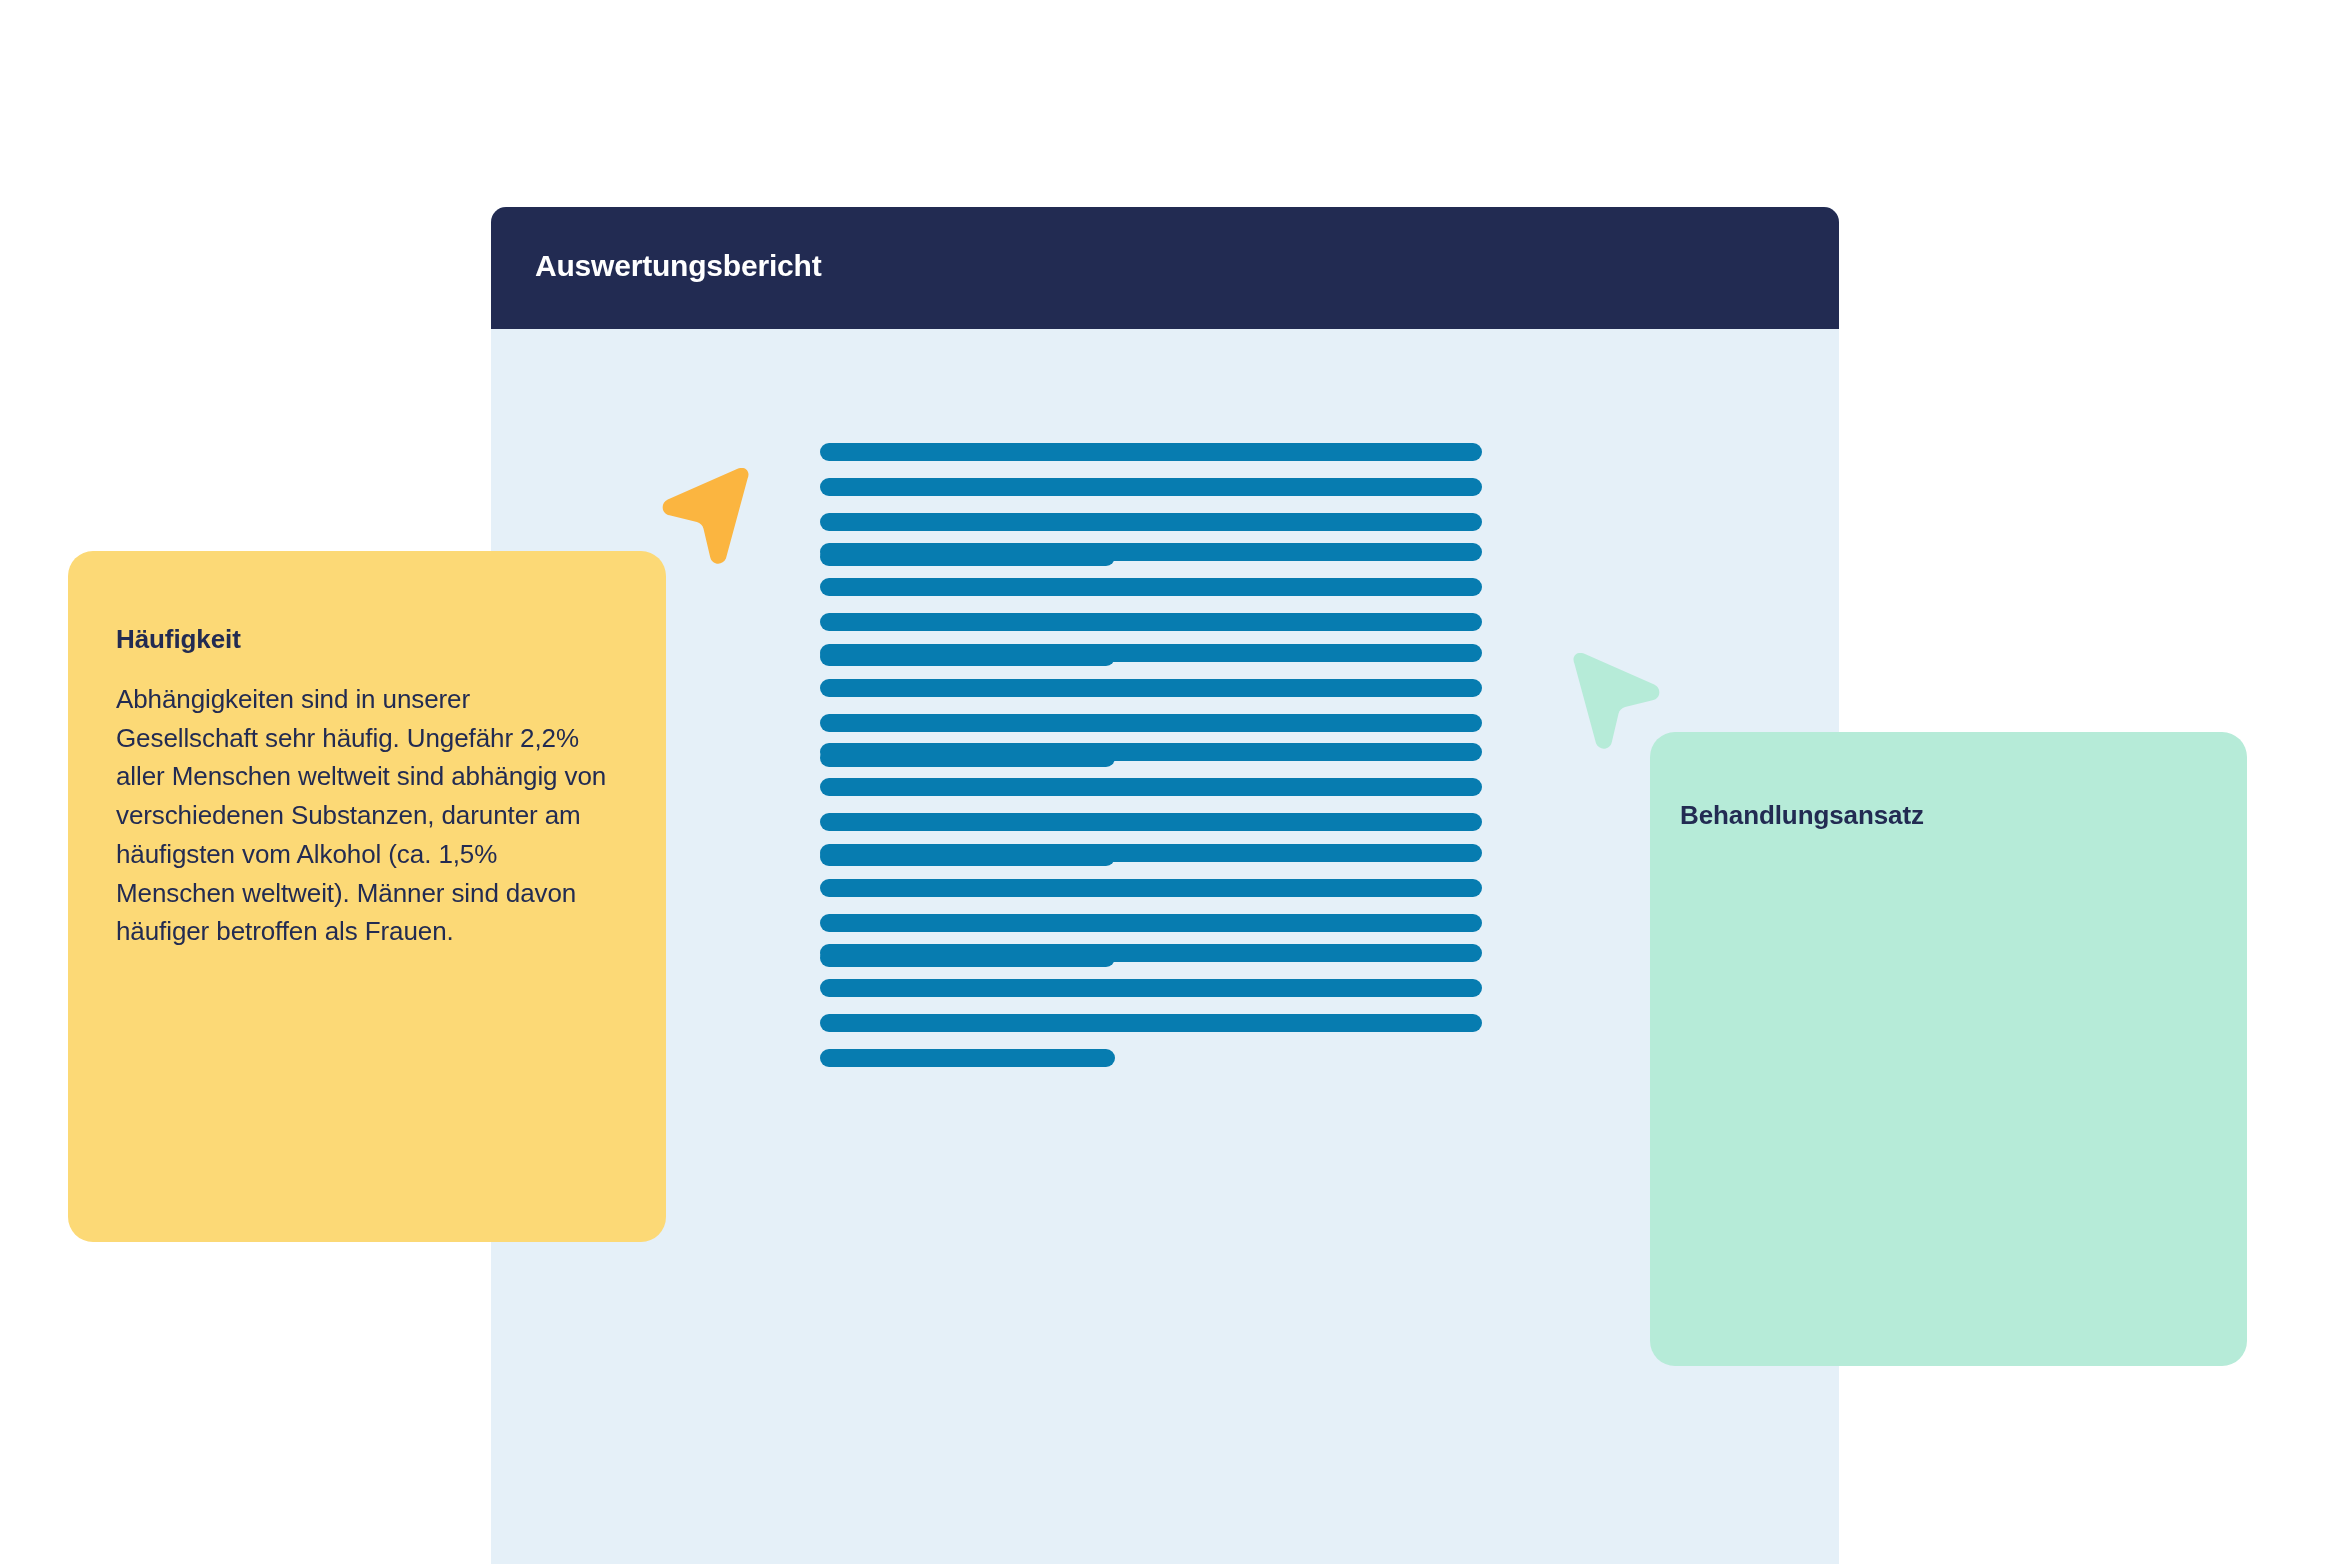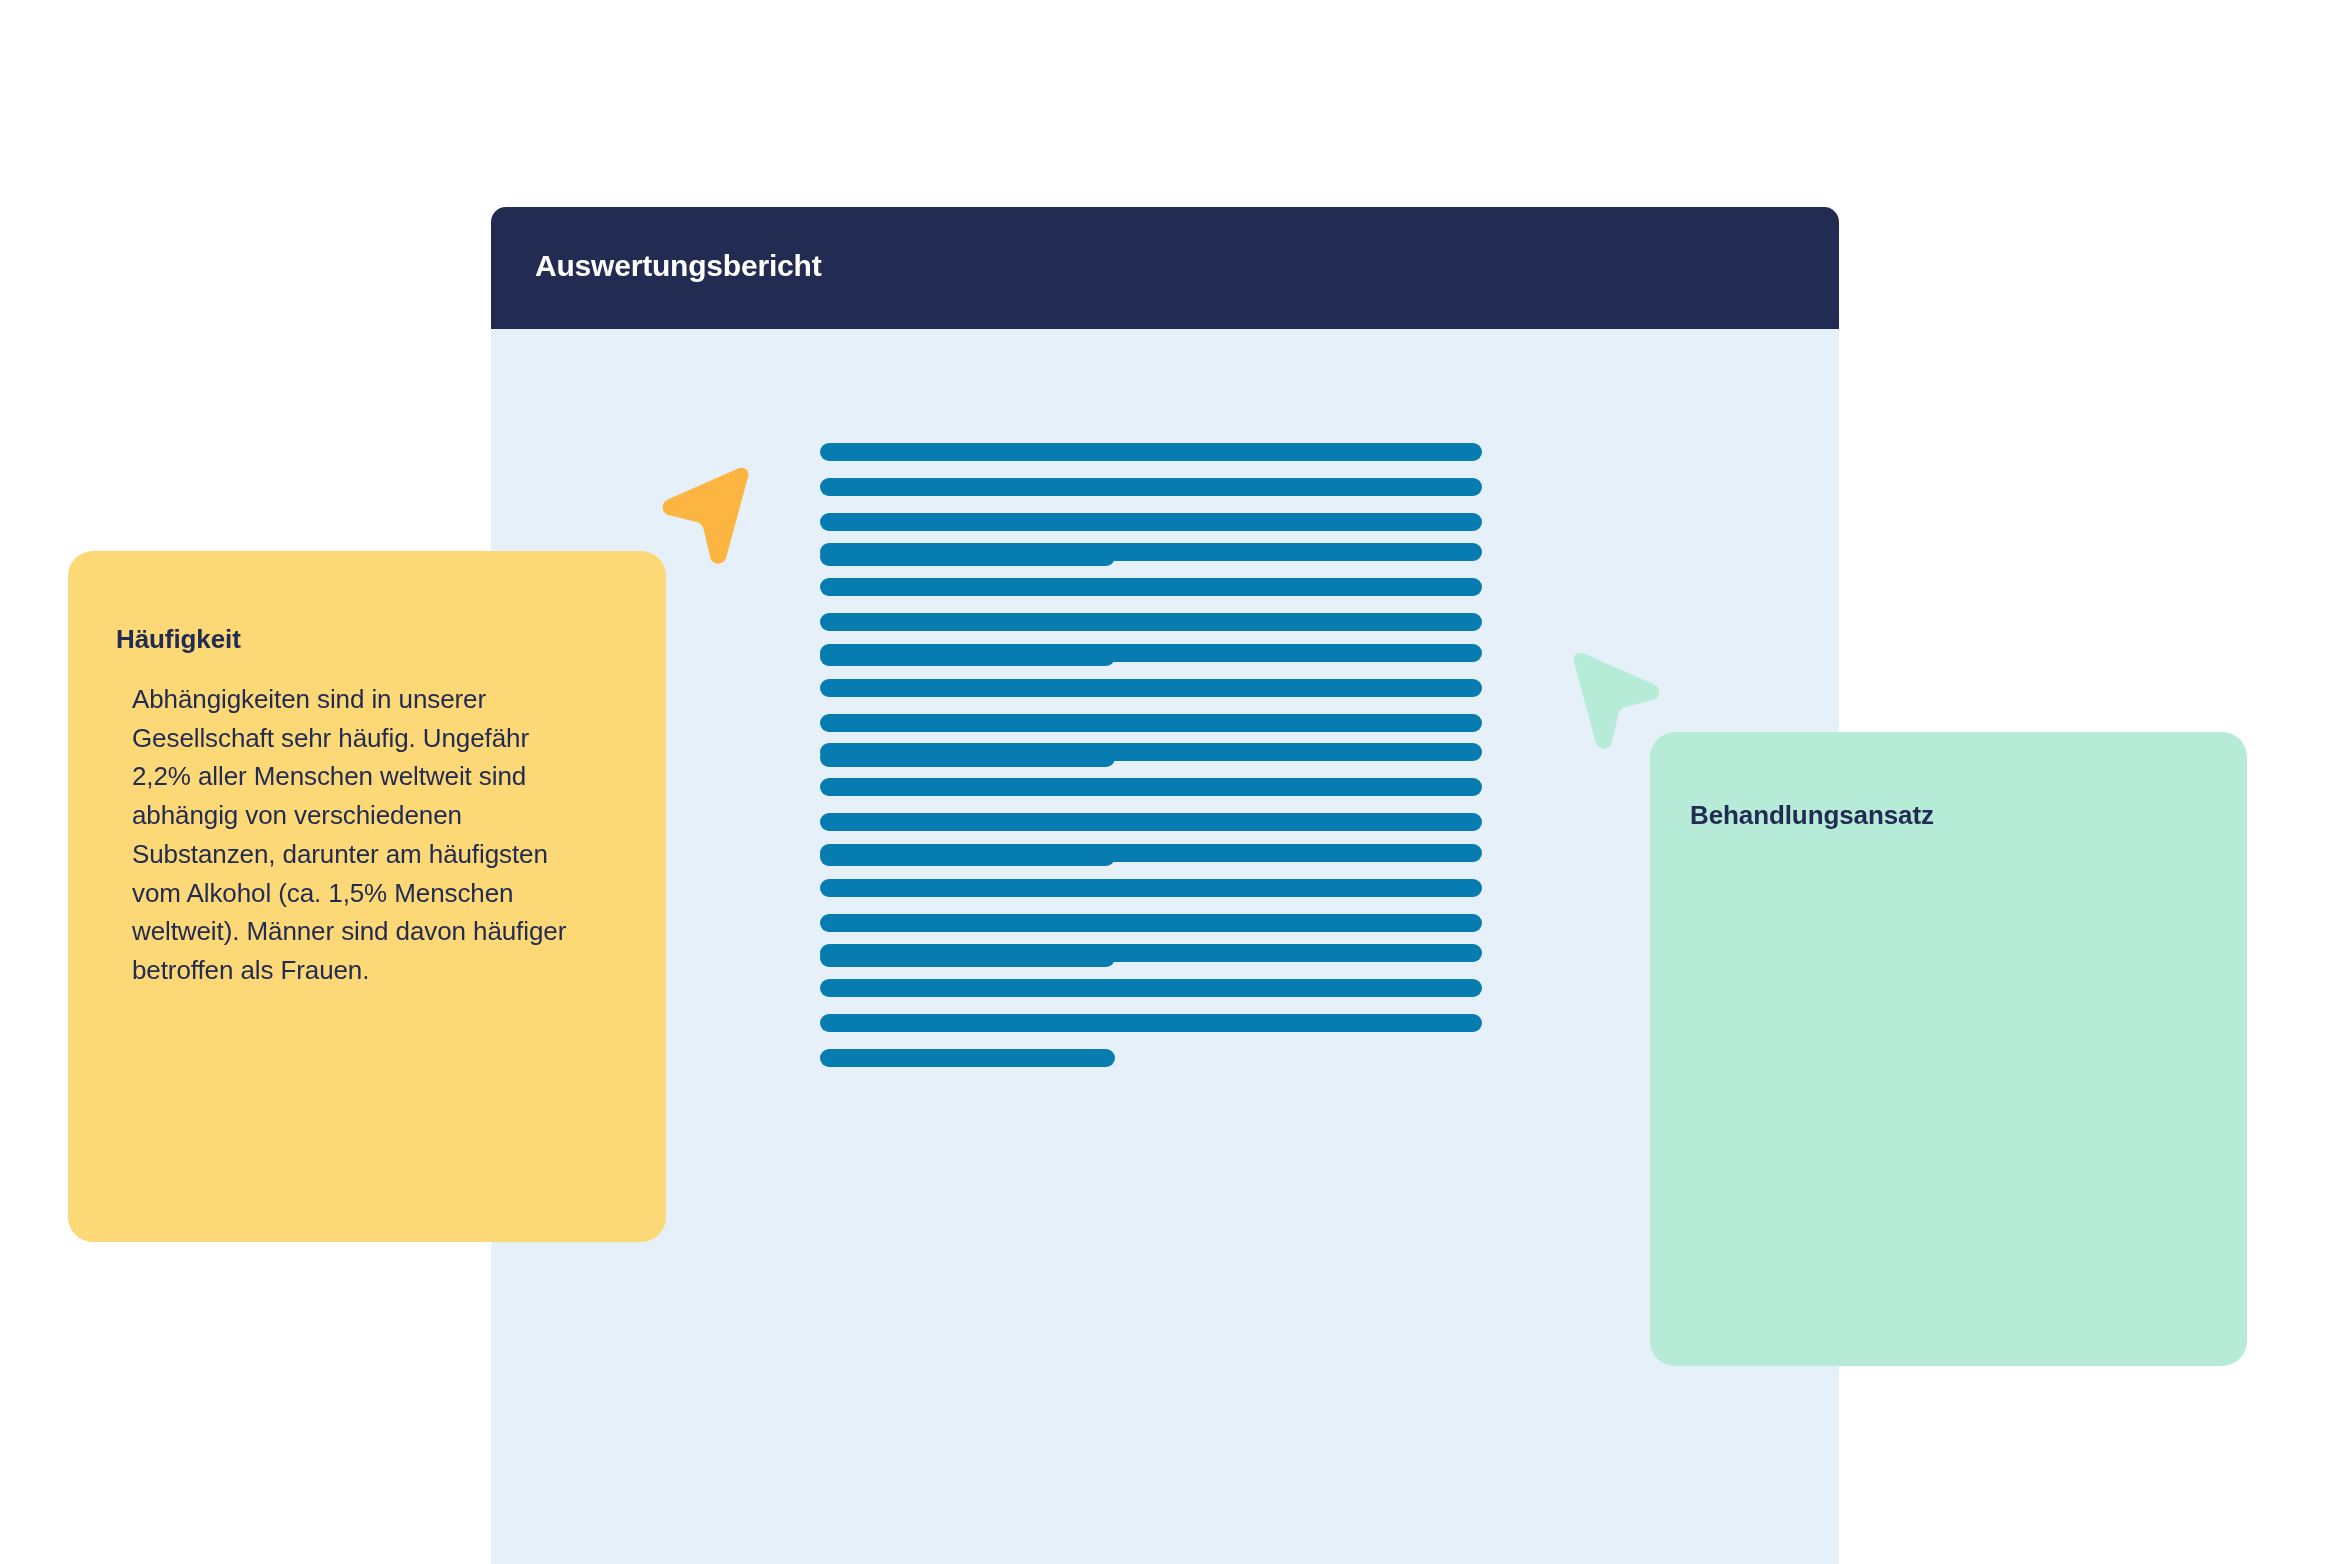--- a/index.html
+++ b/index.html
@@ -89,40 +89,40 @@
     font-weight: bold;
     color: #222B52;
     letter-spacing: -0.1px;
     margin: 8px 0 25px 0;
   }
 
   .callout-body {
     font-size: 26px;
     line-height: 1.49;
     color: #222B52;
-    margin: 16px;
+    margin: 0;
     letter-spacing: -0.1px;
   }
 
   .callout-yellow {
     left: 68px;
     top: 551px;
     width: 598px;
     height: 691px;
     background: #FCD976;
     padding: 65px 57px 0 48px;
   }
 
   .callout-green {
     left: 1650px;
     top: 732px;
     width: 597px;
     height: 634px;
     background: #B6EBD8;
-    padding: 60px 50px 0 40px;
+    padding: 60px 50px 0 30px;
   }
 
   
   .pointer {
     position: absolute;
     pointer-events: none;
   }
   .pointer-yellow {
     left: 652px;
     top: 468px;

